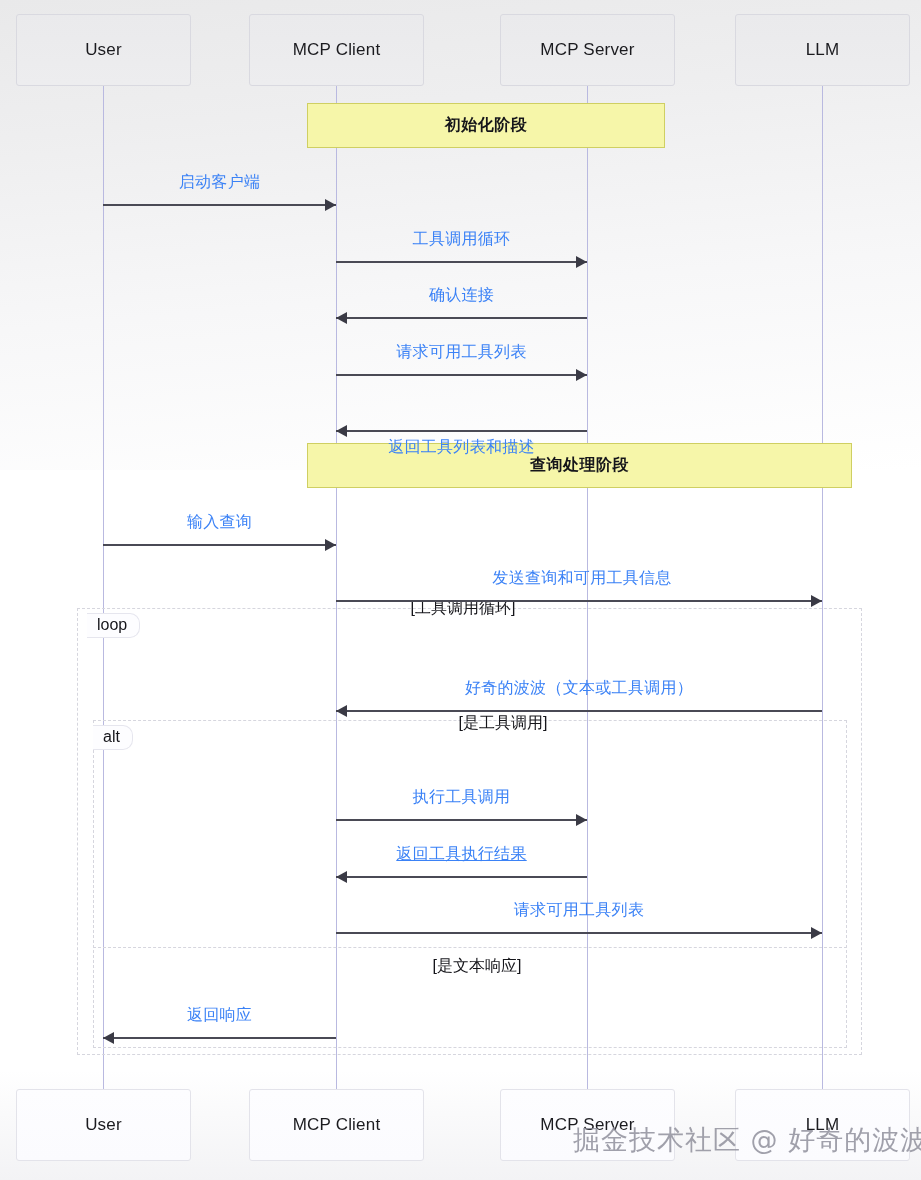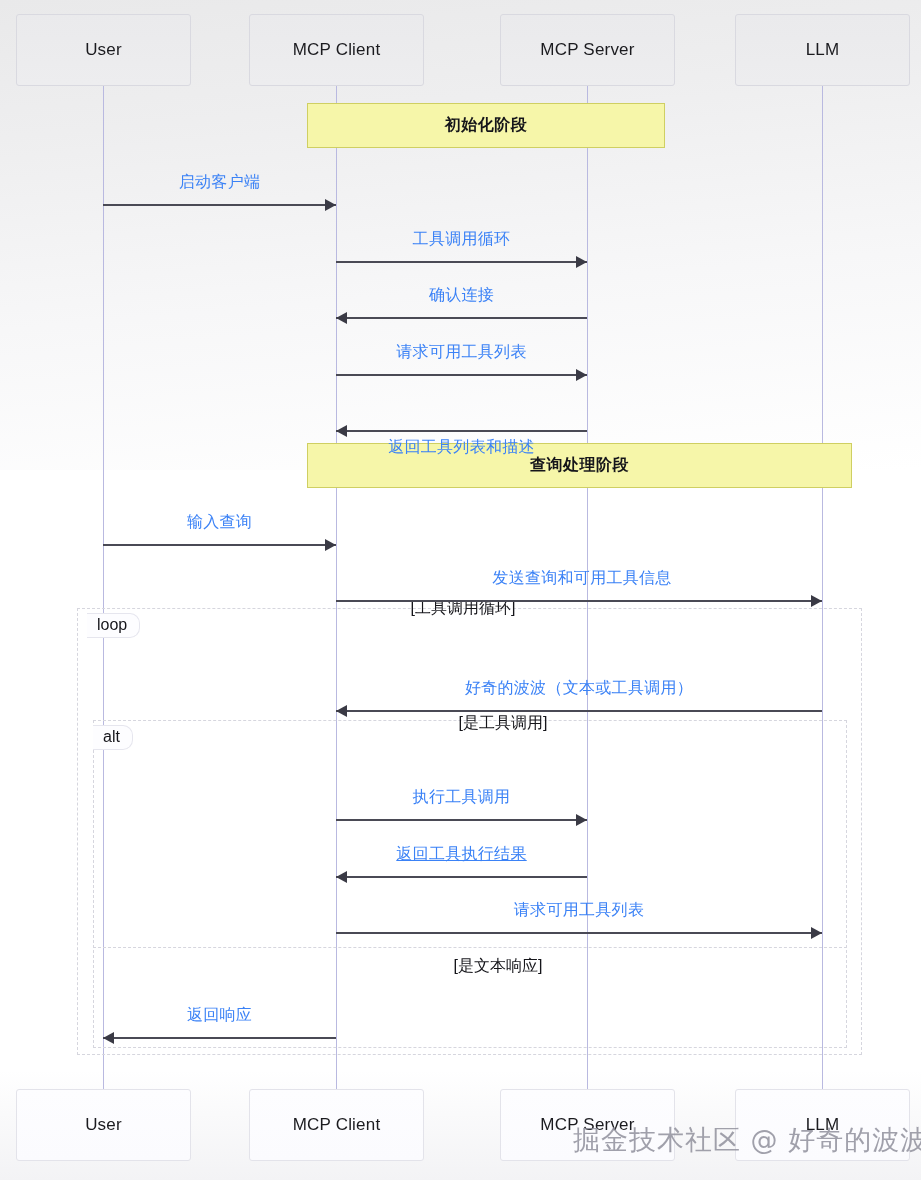--- a/index.html
+++ b/index.html
@@ -79,21 +79,21 @@
       <div class="actor bottom" style="left: 735px; top: 1089px;">LLM</div>
       <div class="phase" style="left: 307px; top: 103px; width: 358px;">初始化阶段</div>
       <div class="phase" style="left: 307px; top: 443px; width: 545px;">查询处理阶段</div>
       <div class="frame" style="left: 77px; top: 608px; width: 785px; height: 447px;"></div>
       <div class="frame-tag" style="left: 87px; top: 613px;">loop</div>
       <div class="condlabel" style="left: 463px; top: 598px;">[工具调用循环]</div>
       <div class="frame" style="left: 93px; top: 720px; width: 754px; height: 328px;"></div>
       <div class="frame-tag" style="left: 93px; top: 725px;">alt</div>
       <div class="condlabel" style="left: 463px; top: 713px; margin-left: 40px;">[是工具调用]</div>
       <div class="divider" style="left: 93px; top: 947px; width: 754px;"></div>
-      <div class="condlabel" style="left: 480px; top: 956px; padding-left: 36px;">[是文本响应]</div>
+      <div class="condlabel" style="left: 459px; top: 956px; padding-left: 36px;">[是文本响应]</div>
       <div class="msg" style="left: 103px; top: 204px; width: 233px;"></div>
       <div class="head-r" style="left: 325px; top: 199px;"></div>
       <div class="msglabel" style="left: 219.5px; top: 172px;">启动客户端</div>
       <div class="msg" style="left: 336px; top: 261px; width: 251px;"></div>
       <div class="head-r" style="left: 576px; top: 256px;"></div>
       <div class="msglabel" style="left: 461.5px; top: 229px;">工具调用循环</div>
       <div class="msg" style="left: 336px; top: 317px; width: 251px;"></div>
       <div class="head-l" style="left: 336px; top: 312px;"></div>
       <div class="msglabel" style="left: 461.5px; top: 285px;">确认连接</div>
       <div class="msg" style="left: 336px; top: 374px; width: 251px;"></div>

